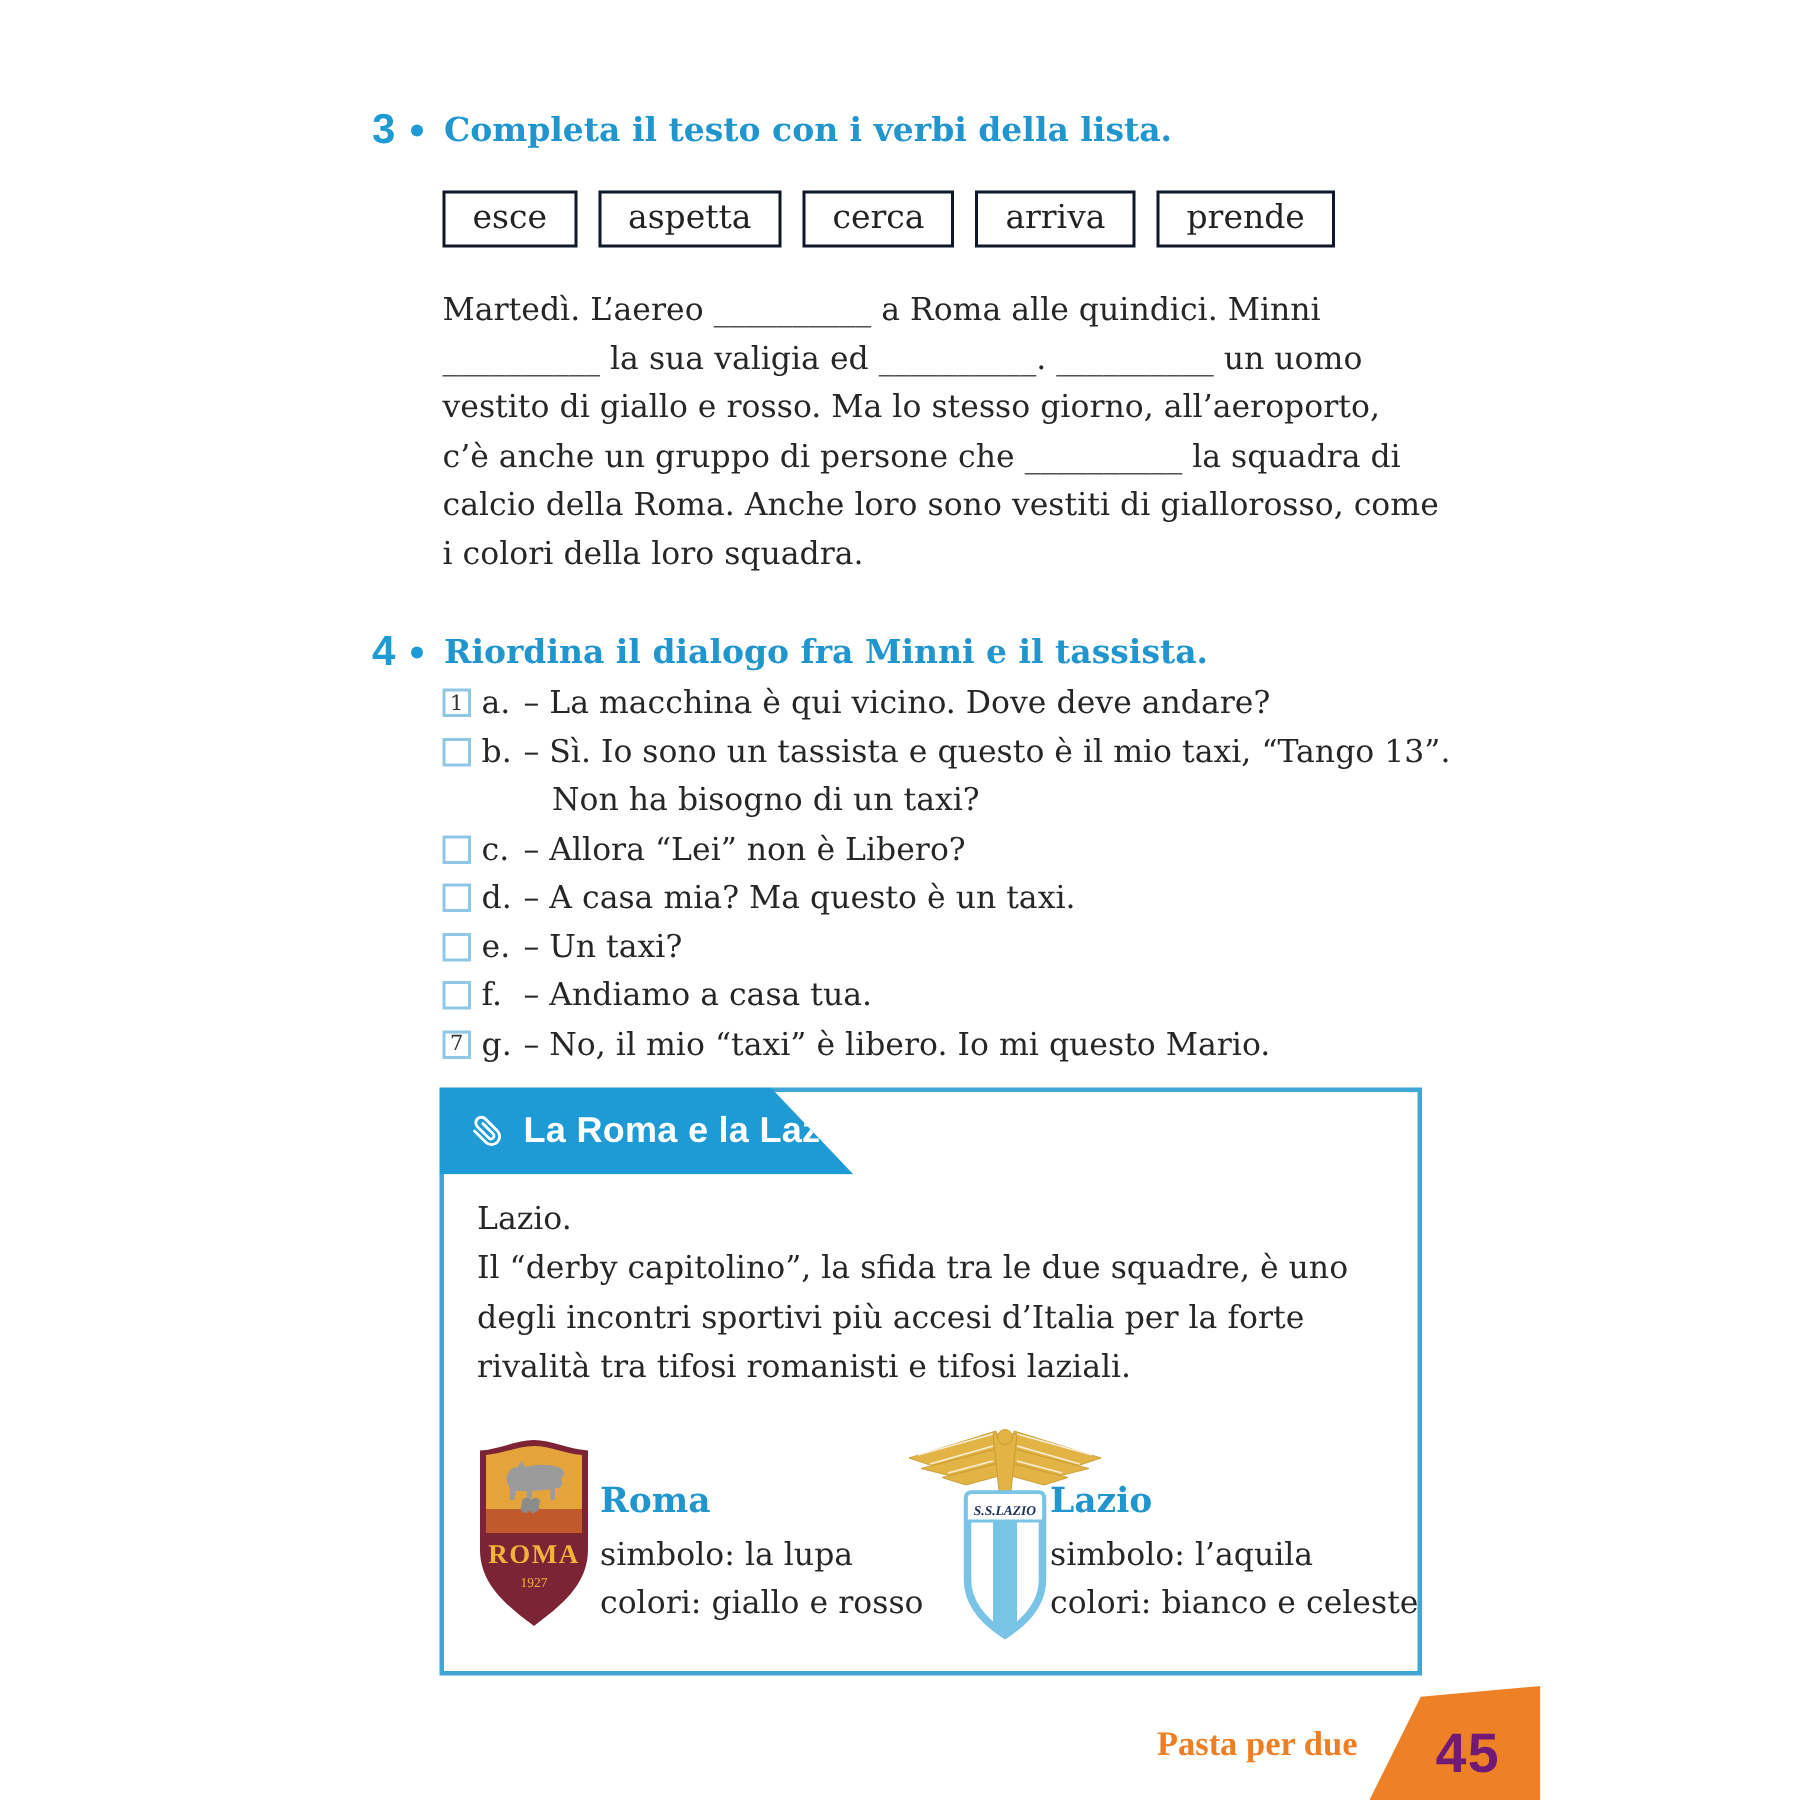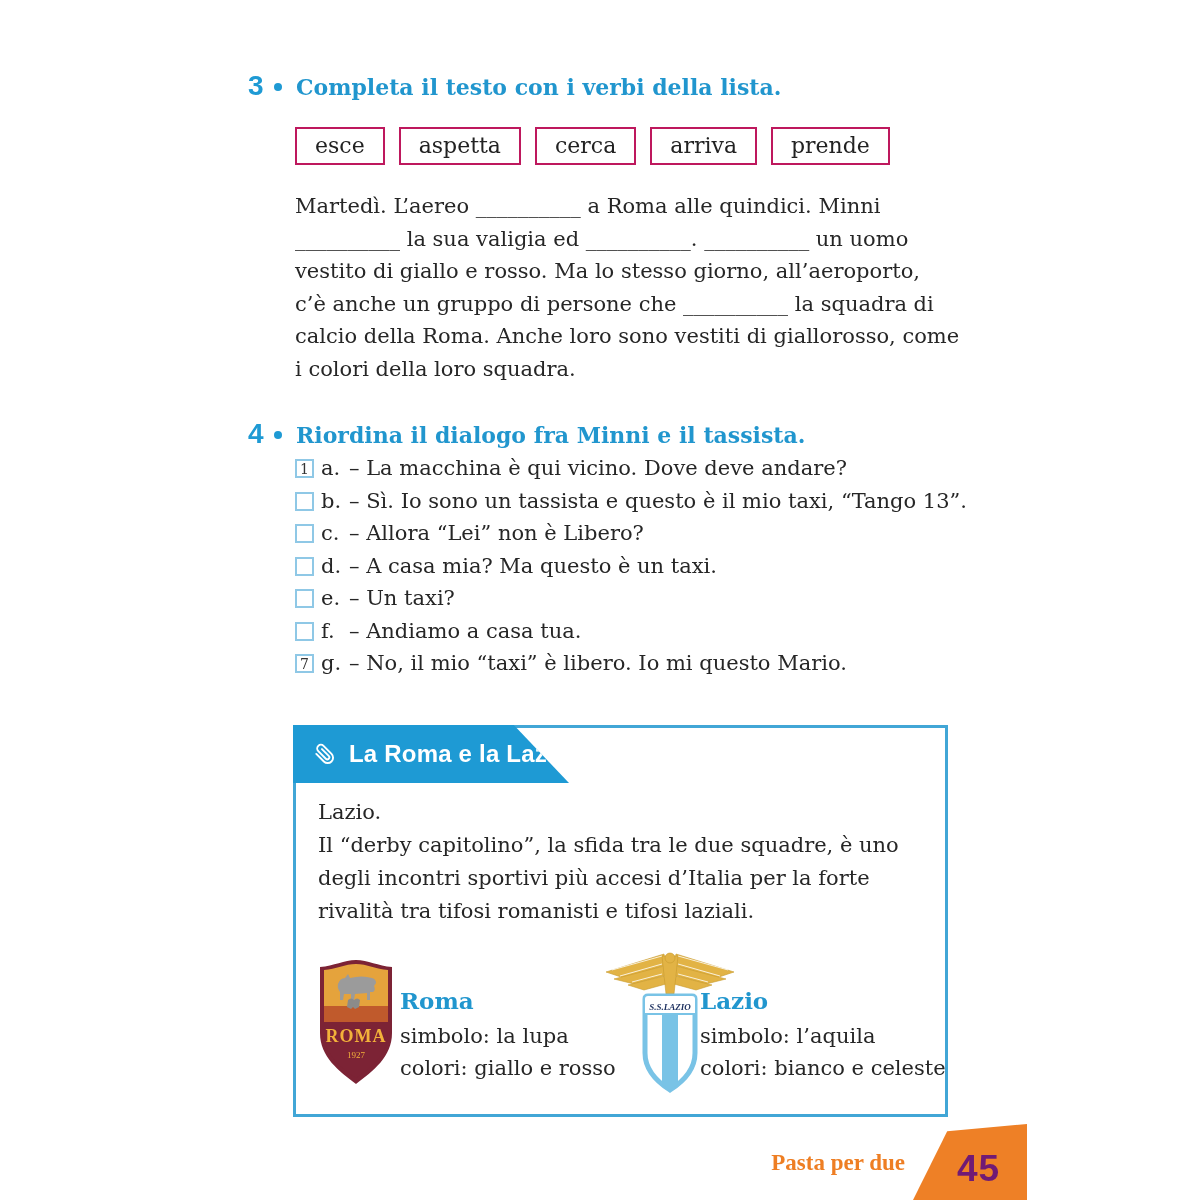--- a/index.html
+++ b/index.html
@@ -14,21 +14,21 @@
   .ex-num {
     font-family:"Liberation Sans", sans-serif; font-weight:bold;
     font-size:28px; color:#1e9ad4; width:26px; line-height:28px;
   }
   .ex-dot { width:8px; height:8px; border-radius:50%; background:#1e9ad4; margin:11px 14px 0 0; }
   .ex-title { font-size:22px; font-weight:600; color:#2196ce; line-height:30px; }
 
   
   .word-row { position:absolute; left:295px; top:127px; display:flex; gap:14px; }
   .word-box {
-    border:2px solid #be185d; padding:2px 18px; font-size:22px; color:#222;
+    border:2px solid #0f172a; padding:2px 18px; font-size:22px; color:#222;
     line-height:30px; background:#fff;
   }
 
   
   .cloze { position:absolute; left:295px; top:190px; width:680px; font-size:21px; }
   .cloze div { line-height:32.5px; white-space:nowrap; }
 
   
   .dialog { position:absolute; left:295px; top:452px; width:690px; }
   .d-item { display:flex; align-items:flex-start; }
@@ -119,20 +119,21 @@
       <span class="d-letter">a.</span>
       <span class="d-text">
           <span class="l1" style="display:block">– La macchina è qui vicino. Dove deve andare?</span>
         </span>
     </div>
     <div class="d-item">
       <span class="d-cb"></span>
       <span class="d-letter">b.</span>
       <span class="d-text">
         <span class="l1" style="display:block">– Sì. Io sono un tassista e questo è il mio taxi, “Tango 13”.</span>
+        <span class="l2" style="display:block">Non ha bisogno di un taxi?</span>
       </span>
     </div>
     <div class="d-item">
       <span class="d-cb"></span>
       <span class="d-letter">c.</span>
       <span class="d-text">
           <span class="l1" style="display:block">– Allora “Lei” non è Libero?</span>
         </span>
     </div>
     <div class="d-item">

